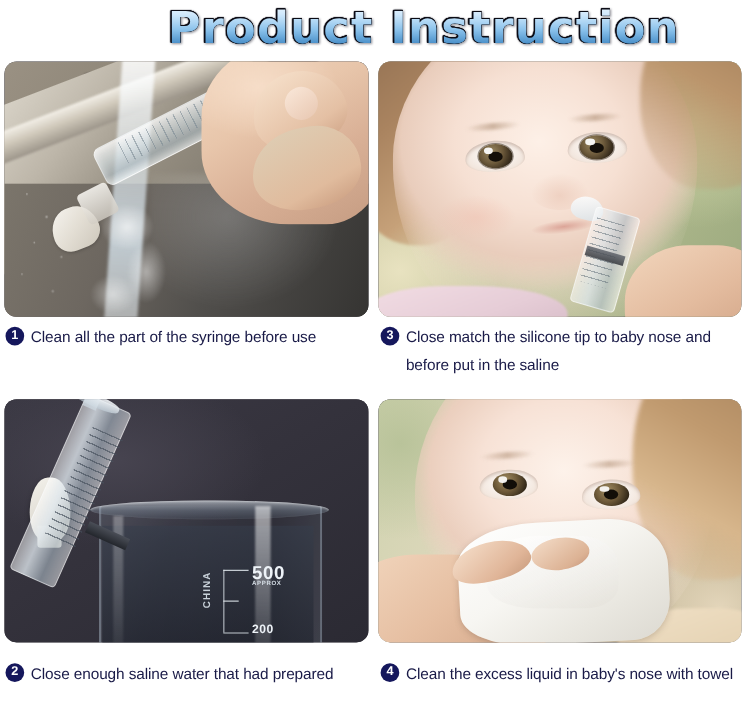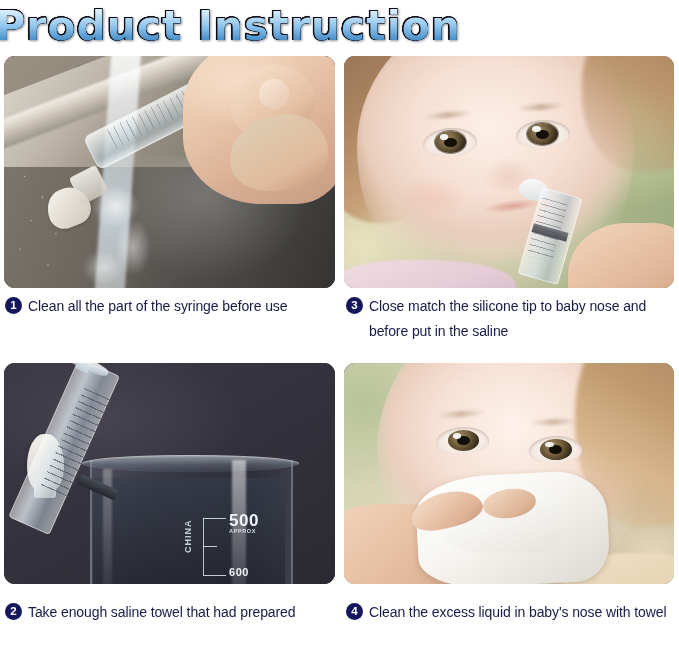--- a/index.html
+++ b/index.html
@@ -13,25 +13,25 @@
     position: relative;
     overflow: hidden;
     font-family: "Liberation Sans", sans-serif;
     -webkit-font-smoothing: antialiased;
   }
 
   
   .title-band {
     position: absolute;
     left: 0; top: 0;
-    width: 679px;
+    width: 613px;
     height: 52px;
     display: flex;
     align-items: center;
-    justify-content: flex-start;
+    justify-content: flex-end;
   }
   .title-text {
     font-family: "DejaVu Sans", sans-serif;
     font-size: 40px;
     font-weight: bold;
     letter-spacing: 1px;
     color: #6fb4e3;
     background: linear-gradient(180deg, #eef8ff 0%, #cfe8fb 22%, #8cc3ec 52%, #4e93cb 78%, #3d7fb6 100%);
     -webkit-background-clip: text;
     background-clip: text;
@@ -604,21 +604,21 @@
     <div class="ly p2-beaker-water"></div>
     <div class="ly p2-beaker-rim"></div>
     <div class="ly p2-beaker-hl"></div>
     <div class="ly p2-beaker-hl2"></div>
     <div class="ly p2-scale"></div>
     <div class="ly p2-tick-a"></div>
     <div class="ly p2-tick-b"></div>
     <div class="ly p2-tick-c"></div>
     <div class="ly p2-lbl-500">500</div>
     <div class="ly p2-lbl-approx">APPROX</div>
-    <div class="ly p2-lbl-400">600</div>
+    <div class="ly p2-lbl-400">200</div>
     <div class="ly p2-lbl-china">CHINA</div>
     <div class="ly p2-syr"></div>
     <div class="ly p2-syr-grad"></div>
     <div class="ly p2-syr-band"></div>
     <div class="ly p2-syr-flange"></div>
     <div class="ly p2-syr-rod"></div>
   </div>
 </div>
 
 <div class="panel" id="panel-4">
@@ -650,19 +650,19 @@
   <div class="caption-text">Clean all the part of the syringe before use</div>
 </div>
 
 <div class="caption" id="caption-3">
   <div class="badge">3</div>
   <div class="caption-text">Close match the silicone tip to baby nose and before put in the saline</div>
 </div>
 
 <div class="caption" id="caption-2">
   <div class="badge">2</div>
-  <div class="caption-text">Take enough saline towel that had prepared</div>
+  <div class="caption-text">Close enough saline water that had prepared</div>
 </div>
 
 <div class="caption" id="caption-4">
   <div class="badge">4</div>
   <div class="caption-text">Clean the excess liquid in baby's nose with towel</div>
 </div>
 
 </body></html>

